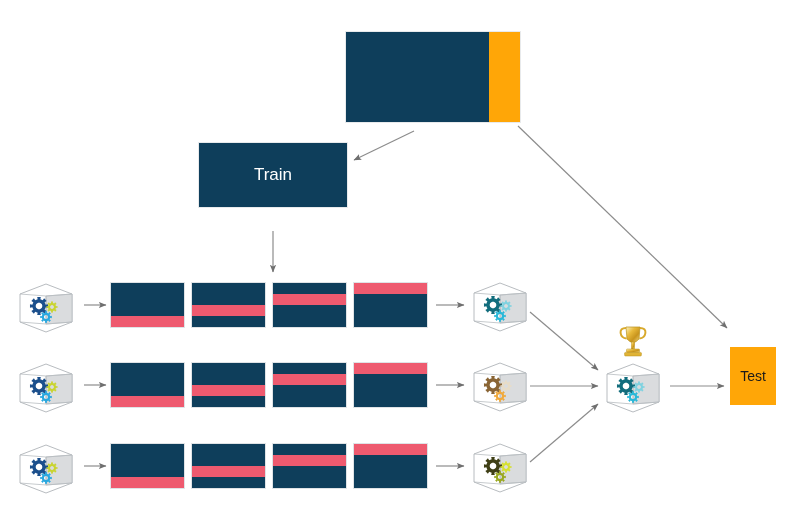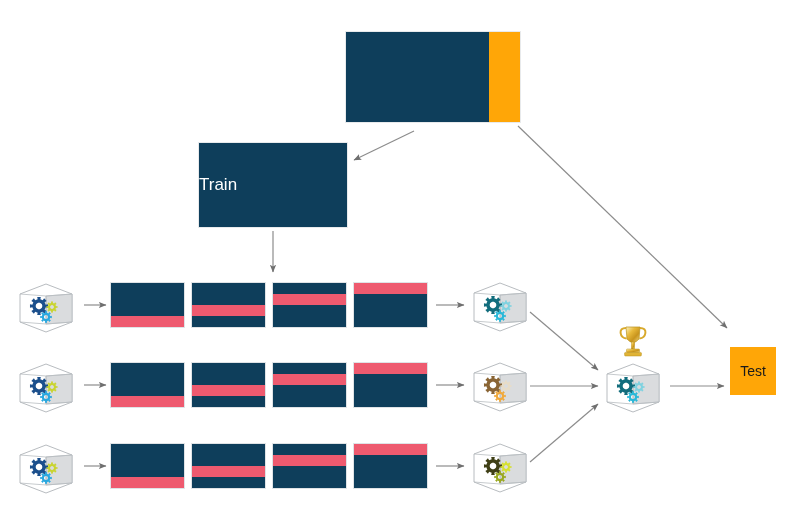--- a/index.html
+++ b/index.html
@@ -28,31 +28,31 @@
     left: 0; top: 0; width: 143px; height: 100%;
     background: #0e3e5b;
   }
   #dataset-test-part {
     left: 143px; top: 0; width: 31px; height: 100%;
     background: #ffa607;
   }
 
   
   #train-box {
-    left: 199px; top: 143px; width: 148px; height: 84px;
+    left: 199px; top: 143px; width: 148px; height: 64px;
     background: #0e3e5b;
     color: #ffffff;
-    display: flex; align-items: center; justify-content: flex-start;
+    display: flex; align-items: center; justify-content: center;
     font-size: 17px;
     box-shadow: 0 0 0 1px #e8eaec;
   }
 
   
   #test-box {
-    left: 730px; top: 347px; width: 46px; height: 48px;
+    left: 730px; top: 347px; width: 46px; height: 58px;
     background: #ffa607;
     color: #1a1a1a;
     display: flex; align-items: center; justify-content: center;
     font-size: 14px;
   }
 
   
   .fold-row { left: 111px; width: 320px; height: 44px; }
   #fold-row-0 { top: 283px; }
   #fold-row-1 { top: 363px; }

